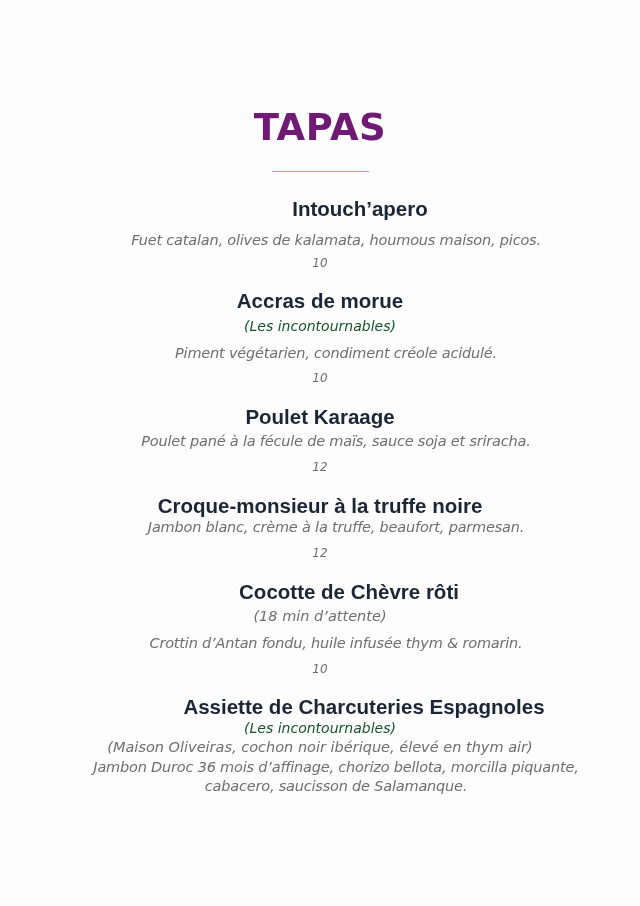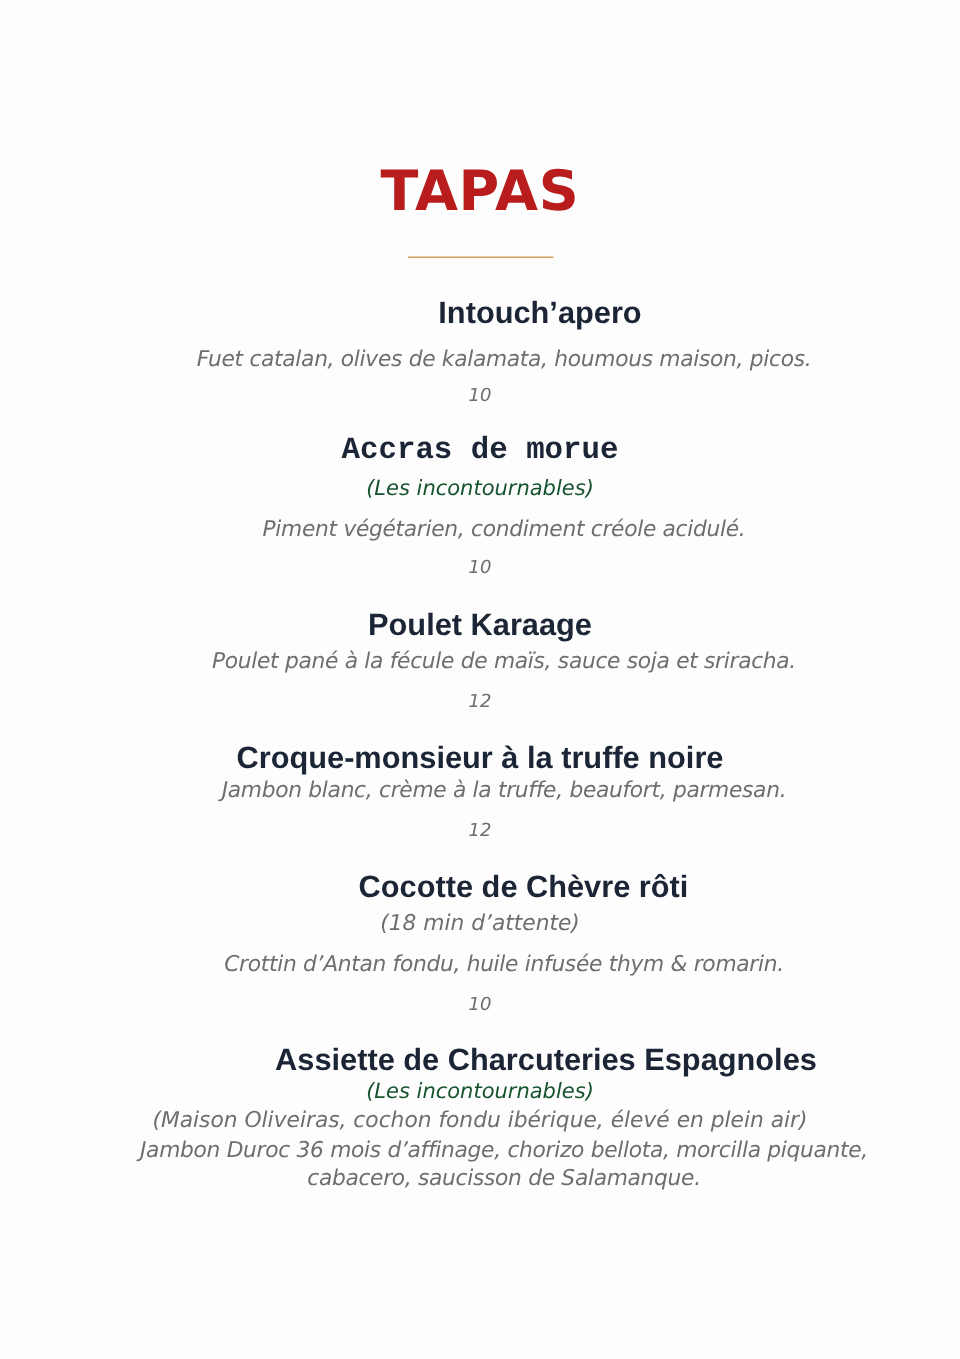--- a/index.html
+++ b/index.html
@@ -27,21 +27,21 @@
       width: 640px;
       text-align: center;
       white-space: nowrap;
     }
     .title {
       top: 104px;
       font-family: "DejaVu Sans", sans-serif;
       font-weight: bold;
       font-size: 37px;
       letter-spacing: 0.5px;
-      color: #b91c1c;
+      color: #701a75;
       line-height: 48px;
     }
     .divider {
       position: absolute;
       left: 272px;
       top: 171px;
       width: 97px;
       height: 1px;
       background: #d4a15f;
     }
@@ -89,37 +89,37 @@
 
 <div class="page">
 
   <div class="line title">TAPAS</div>
   <div class="divider"></div>
 
   <div class="line item-name" style="top:196px;margin-left:40px;">Intouch’apero</div>
   <div class="line desc" style="top:230px;">Fuet catalan, olives de kalamata, houmous maison, picos.</div>
   <div class="line price" style="top:253px;">10</div>
 
-  <div class="line item-name" style="top:288px;font-family:Liberation Mono, monospace;">Accras de morue</div>
+  <div class="line item-name" style="top:288px;">Accras de morue</div>
   <div class="line tag" style="top:316px;">(Les incontournables)</div>
   <div class="line desc" style="top:343px;">Piment végétarien, condiment créole acidulé.</div>
   <div class="line price" style="top:368px;">10</div>
 
   <div class="line desc" style="top:431px;">Poulet pané à la fécule de maïs, sauce soja et sriracha.</div>
   <div class="line item-name" style="top:404px;">Poulet Karaage</div>
   <div class="line price" style="top:457px;">12</div>
 
   <div class="line item-name" style="top:493px;">Croque-monsieur à la truffe noire</div>
   <div class="line desc" style="top:517px;">Jambon blanc, crème à la truffe, beaufort, parmesan.</div>
   <div class="line price" style="top:543px;">12</div>
 
   <div class="line item-name" style="top:579px;margin-left:29px;">Cocotte de Chèvre rôti</div>
   <div class="line note" style="top:606px;">(18 min d’attente)</div>
   <div class="line desc" style="top:633px;">Crottin d’Antan fondu, huile infusée thym &amp; romarin.</div>
   <div class="line price" style="top:659px;">10</div>
 
   <div class="line item-name" style="top:694px;padding-left:44px;">Assiette de Charcuteries Espagnoles</div>
   <div class="line tag" style="top:718px;">(Les incontournables)</div>
-  <div class="line note" style="top:737px;">(Maison Oliveiras, cochon fondu ibérique, élevé en plein air)</div>
+  <div class="line note" style="top:737px;">(Maison Oliveiras, cochon noir ibérique, élevé en thym air)</div>
   <div class="line desc" style="top:757px;">Jambon Duroc 36 mois d’affinage, chorizo bellota, morcilla piquante,</div>
   <div class="line desc" style="top:776px;">cabacero, saucisson de Salamanque.</div>
 
 </div>
 
 </body></html>

